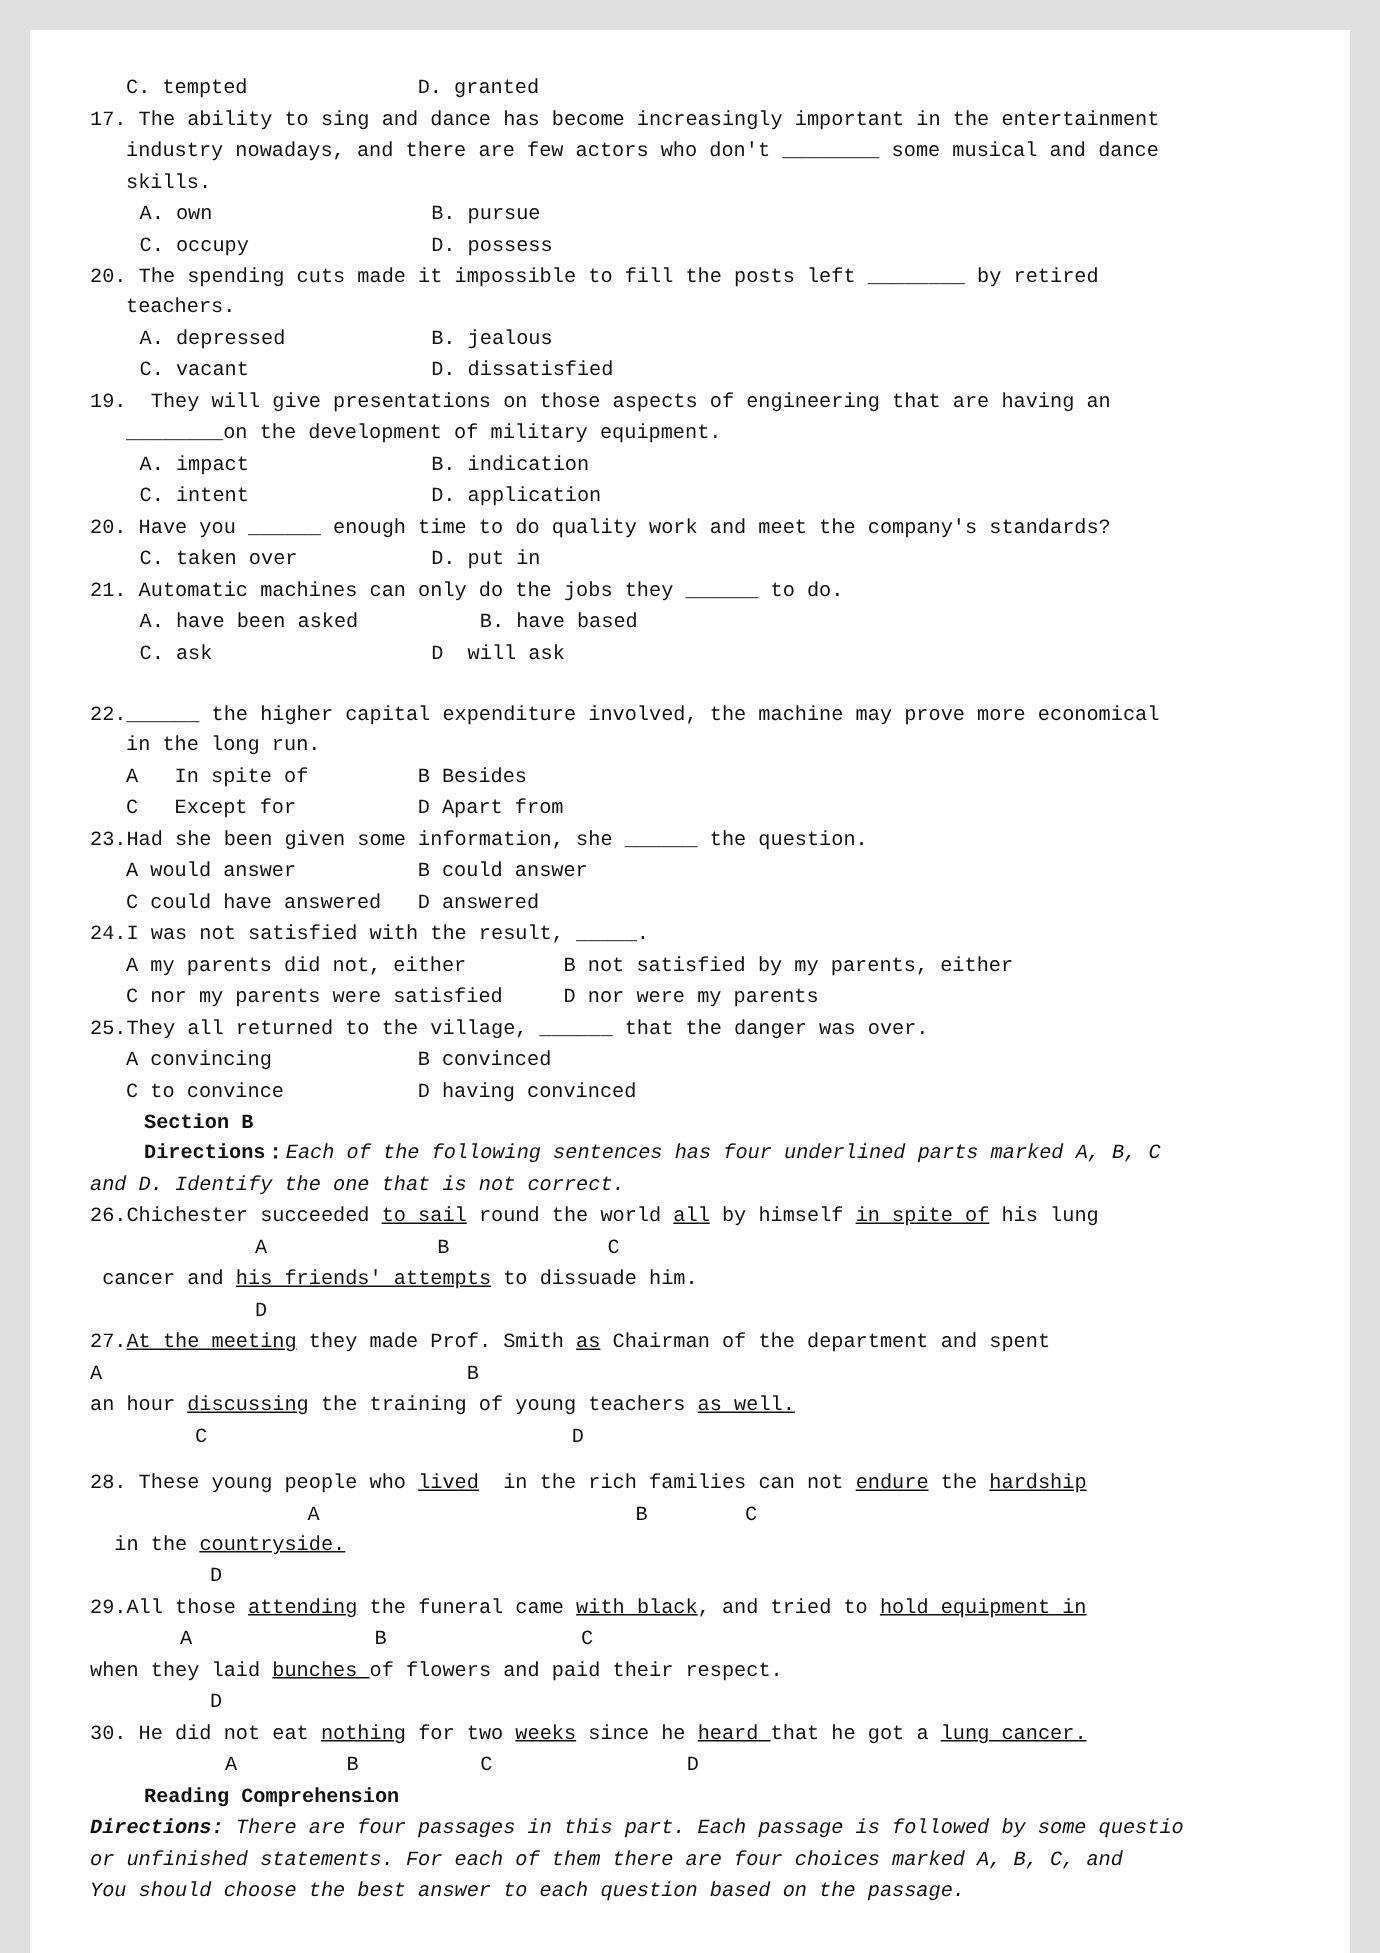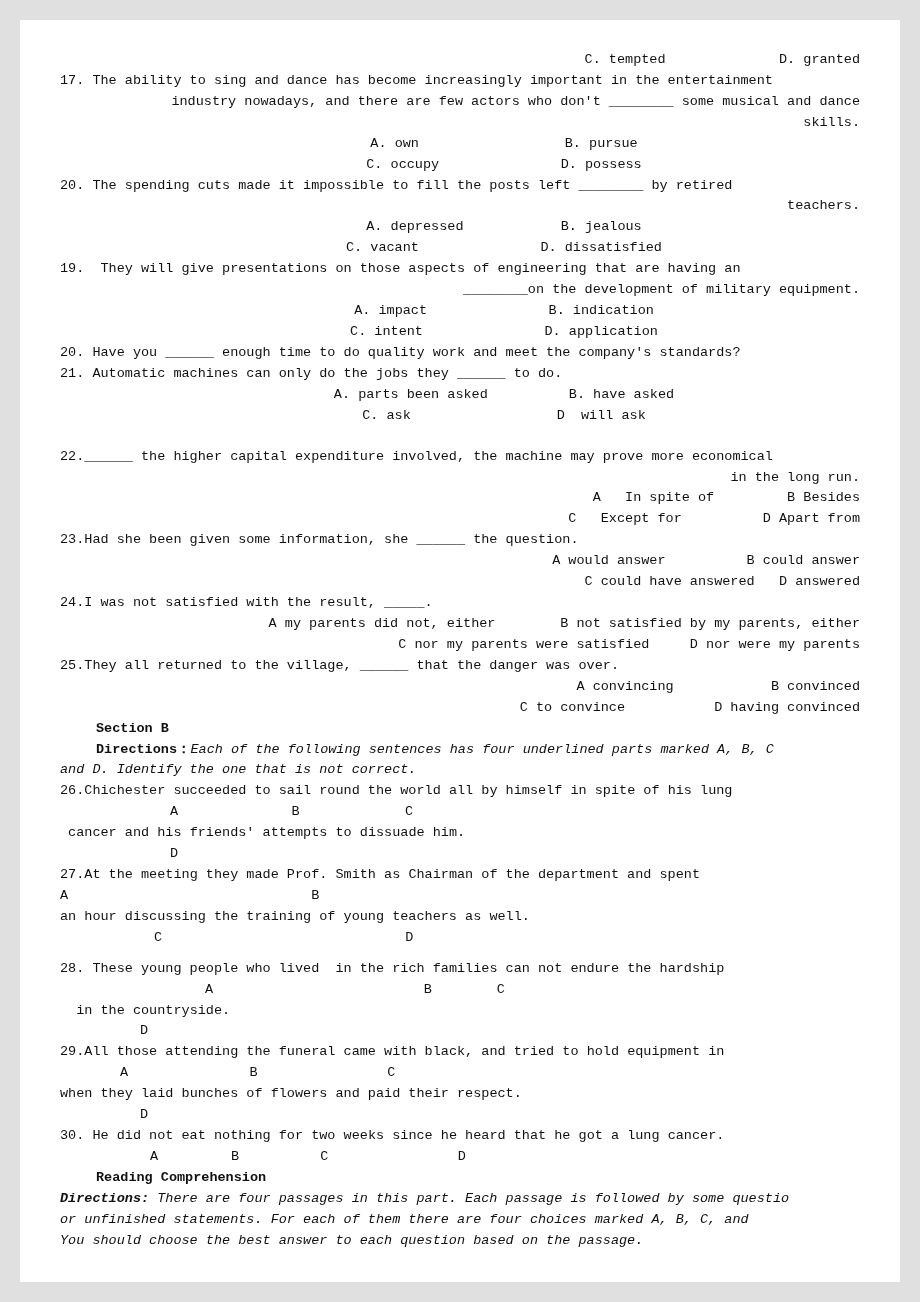--- a/index.html
+++ b/index.html
@@ -35,28 +35,27 @@
       margin-left: 36px;
     }
     .italic {
       font-style: italic;
     }
     .bold-italic {
       font-weight: bold;
       font-style: italic;
     }
     .underline {
+      text-decoration: underline;
     }
     .indent1 {
       margin-left: 24px;
-      text-align: right;
     }
     .indent2 {
-      margin-left: 88px;
-      text-align: center;
+      margin-left: 33px;
     }
     .blank-line {
       height: 10px;
     }
   </style>
 </head>
 <body>
 
 <div class="page">
 
@@ -68,22 +67,23 @@
   <div class="line indent2">C. occupy               D. possess</div>
   <div class="line">20. The spending cuts made it impossible to fill the posts left ________ by retired</div>
   <div class="line indent1">teachers.</div>
   <div class="line indent2">A. depressed            B. jealous</div>
   <div class="line indent2">C. vacant               D. dissatisfied</div>
   <div class="line">19.  They will give presentations on those aspects of engineering that are having an</div>
   <div class="line indent1">________on the development of military equipment.</div>
   <div class="line indent2">A. impact               B. indication</div>
   <div class="line indent2">C. intent               D. application</div>
   <div class="line">20. Have you ______ enough time to do quality work and meet the company's standards?</div>
+  <div class="line indent2">C. taken over           D. put in</div>
   <div class="line">21. Automatic machines can only do the jobs they ______ to do.</div>
-  <div class="line indent2">A. parts been asked          B. have asked</div>
+  <div class="line indent2">A. have been asked          B. have based</div>
   <div class="line indent2">C. ask                  D  will ask</div>
 
   <div class="blank-line"></div>
   <div class="blank-line"></div>
 
   <div class="line">22.______ the higher capital expenditure involved, the machine may prove more economical</div>
   <div class="line indent1">in the long run.</div>
   <div class="line indent1">A   In spite of         B Besides</div>
   <div class="line indent1">C   Except for          D Apart from</div>
   <div class="line">23.Had she been given some information, she ______ the question.</div>
@@ -101,21 +101,21 @@
   <div class="line italic">and D. Identify the one that is not correct.</div>
 
   <div class="line">26.Chichester succeeded <span class="underline">to sail</span> round the world <span class="underline">all</span> by himself <span class="underline">in spite of</span> his lung</div>
   <div class="line" style="margin-left:110px;">A              B             C</div>
   <div class="line"> cancer and <span class="underline">his friends' attempts</span> to dissuade him.</div>
   <div class="line" style="margin-left:110px;">D</div>
 
   <div class="line">27.<span class="underline">At the meeting</span> they made Prof. Smith <span class="underline">as</span> Chairman of the department and spent</div>
   <div class="line" style="">A                              B</div>
   <div class="line">an hour <span class="underline">discussing</span> the training of young teachers <span class="underline">as well.</span></div>
-  <div class="line" style="margin-left:94px;">C                              D</div>
+  <div class="line" style="margin-left:70px;">C                              D</div>
 
   <div class="blank-line"></div>
 
   <div class="line">28. These young people who <span class="underline">lived</span>  in the rich families can not <span class="underline">endure</span> the <span class="underline">hardship</span></div>
   <div class="line" style="margin-left:145px;">A                          B        C</div>
   <div class="line">  in the <span class="underline">countryside.</span></div>
   <div class="line" style="margin-left:80px;">D</div>
 
   <div class="line">29.All those <span class="underline">attending</span> the funeral came <span class="underline">with black</span>, and tried to <span class="underline">hold equipment in</span></div>
   <div class="line" style="margin-left:60px;">A               B                C</div>

